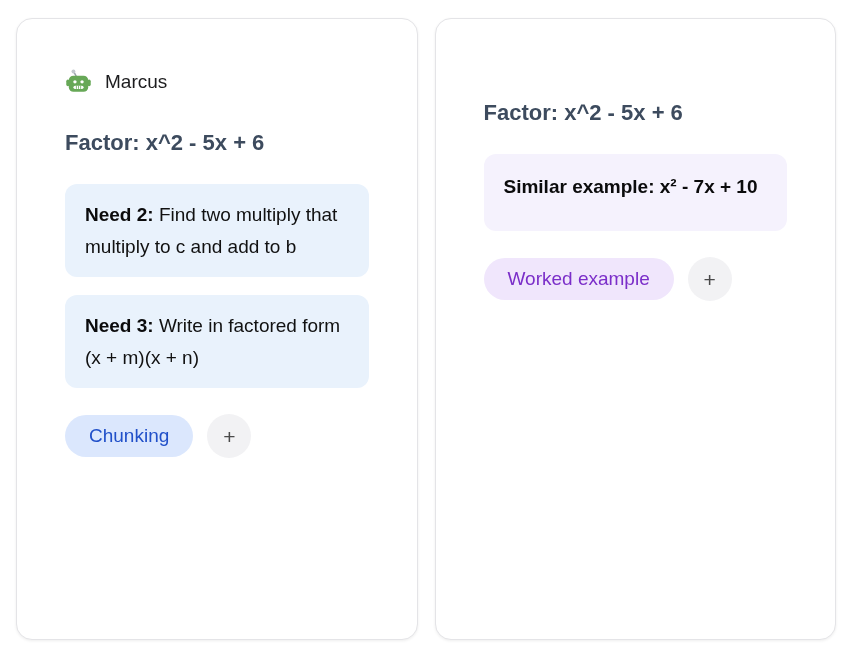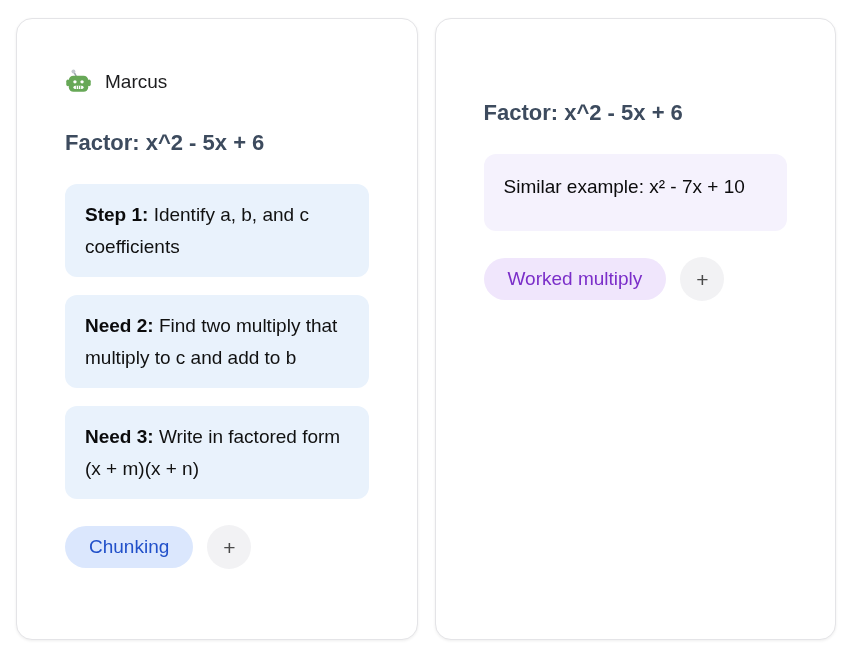--- a/index.html
+++ b/index.html
@@ -62,21 +62,21 @@
   .example-box {
     margin-top: 28px;
     background: var(--purple-box-bg, #f5f2fd);
     border-radius: 12px;
     padding: 17px 20px 19px 20px;
     font-size: 19px;
     line-height: 1.64;
     color: #111111;
   }
   .example-title {
-    font-weight: 400;
+    font-weight: 700;
     color: #0b0b0c;
     margin-bottom: 10px;
   }
   .example-body { white-space: pre-line; }
   .tag-row {
     margin-top: 26px;
     display: flex;
     align-items: center;
     gap: 14px;
   }
@@ -129,24 +129,20 @@
         <line x1="16" y1="19.8" x2="16" y2="23.6" stroke="#67a857" stroke-width="0.9"></line>
         <line x1="18.5" y1="19.8" x2="18.5" y2="23.6" stroke="#67a857" stroke-width="0.9"></line>
       </svg>
       <span class="student-name">Marcus</span>
     </div>
 
     <div class="problem-title">Factor: x^2 - 5x + 6</div>
 
     <div class="stack">
       <div class="step-box">
-        <strong>Step 1:</strong>
-        <span>Identify a, b, and c coefficients</span>
-      </div>
-      <div class="step-box">
         <strong>Need 2:</strong>
         <span>Find two multiply that multiply to c and add to b</span>
       </div>
       <div class="step-box">
         <strong>Need 3:</strong>
         <span>Write in factored form (x + m)(x + n)</span>
       </div>
     </div>
 
     <div class="tag-row">
@@ -157,18 +153,18 @@
 
   <section class="card">
 
     <div class="problem-title">Factor: x^2 - 5x + 6</div>
 
     <div class="example-box">
       <div class="example-title">Similar example: x² - 7x + 10</div>
     </div>
 
     <div class="tag-row">
-      <button class="pill pill-purple">Worked multiply</button>
+      <button class="pill pill-purple">Worked example</button>
       <button class="plus-btn">+</button>
     </div>
   </section>
 
 </div>
 
 </body></html>

